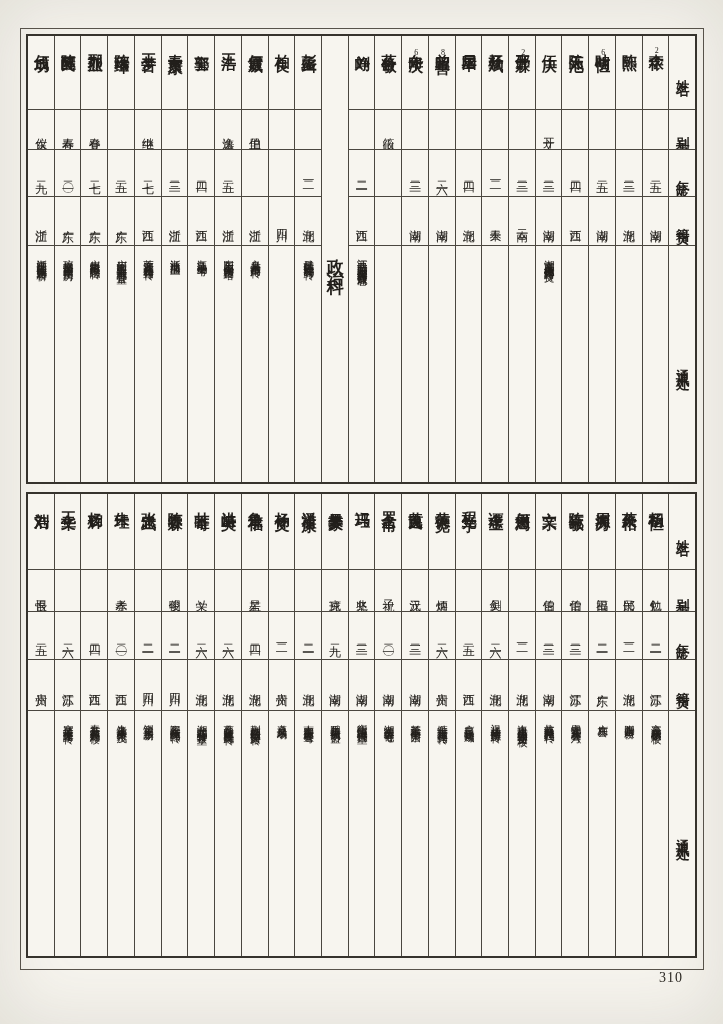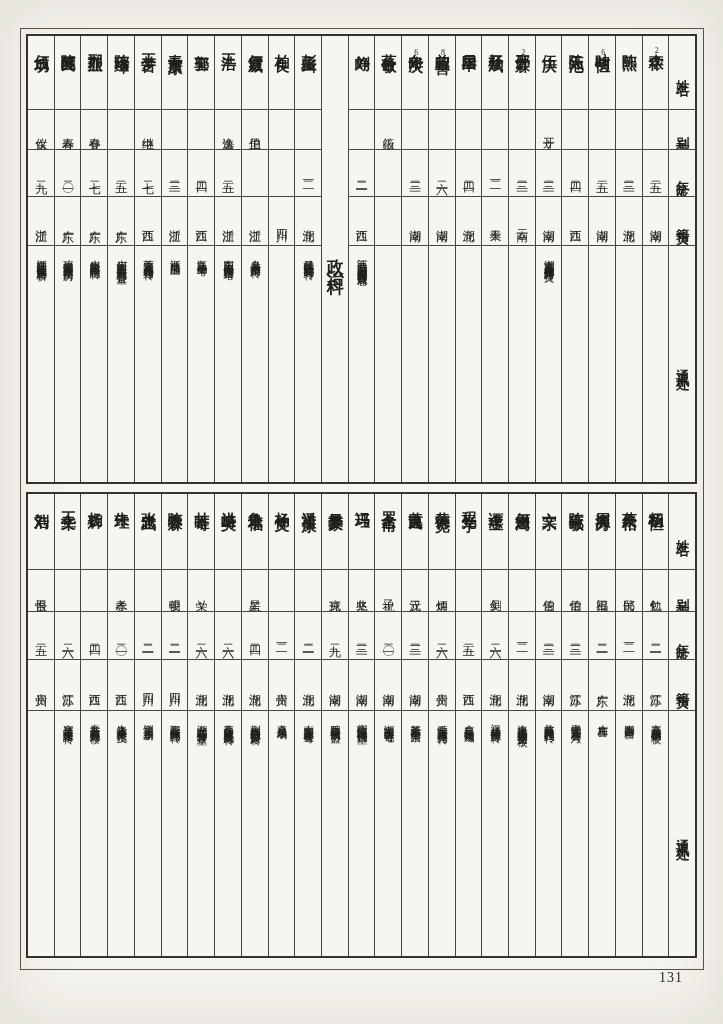--- a/index.html
+++ b/index.html
@@ -906,14 +906,14 @@
           <div class="vtext small-text">二五</div>
         </div>
         <div class="cell cell-origin">
           <div class="vtext small-text">贵州</div>
         </div>
         <div class="cell cell-addr">
           <div class="vtext addr-text"></div>
         </div>
       </div>
     </div>
-  <div class="pageno">131</div>
+  <div class="pageno">310</div>
 </div>
 
 </body></html>

